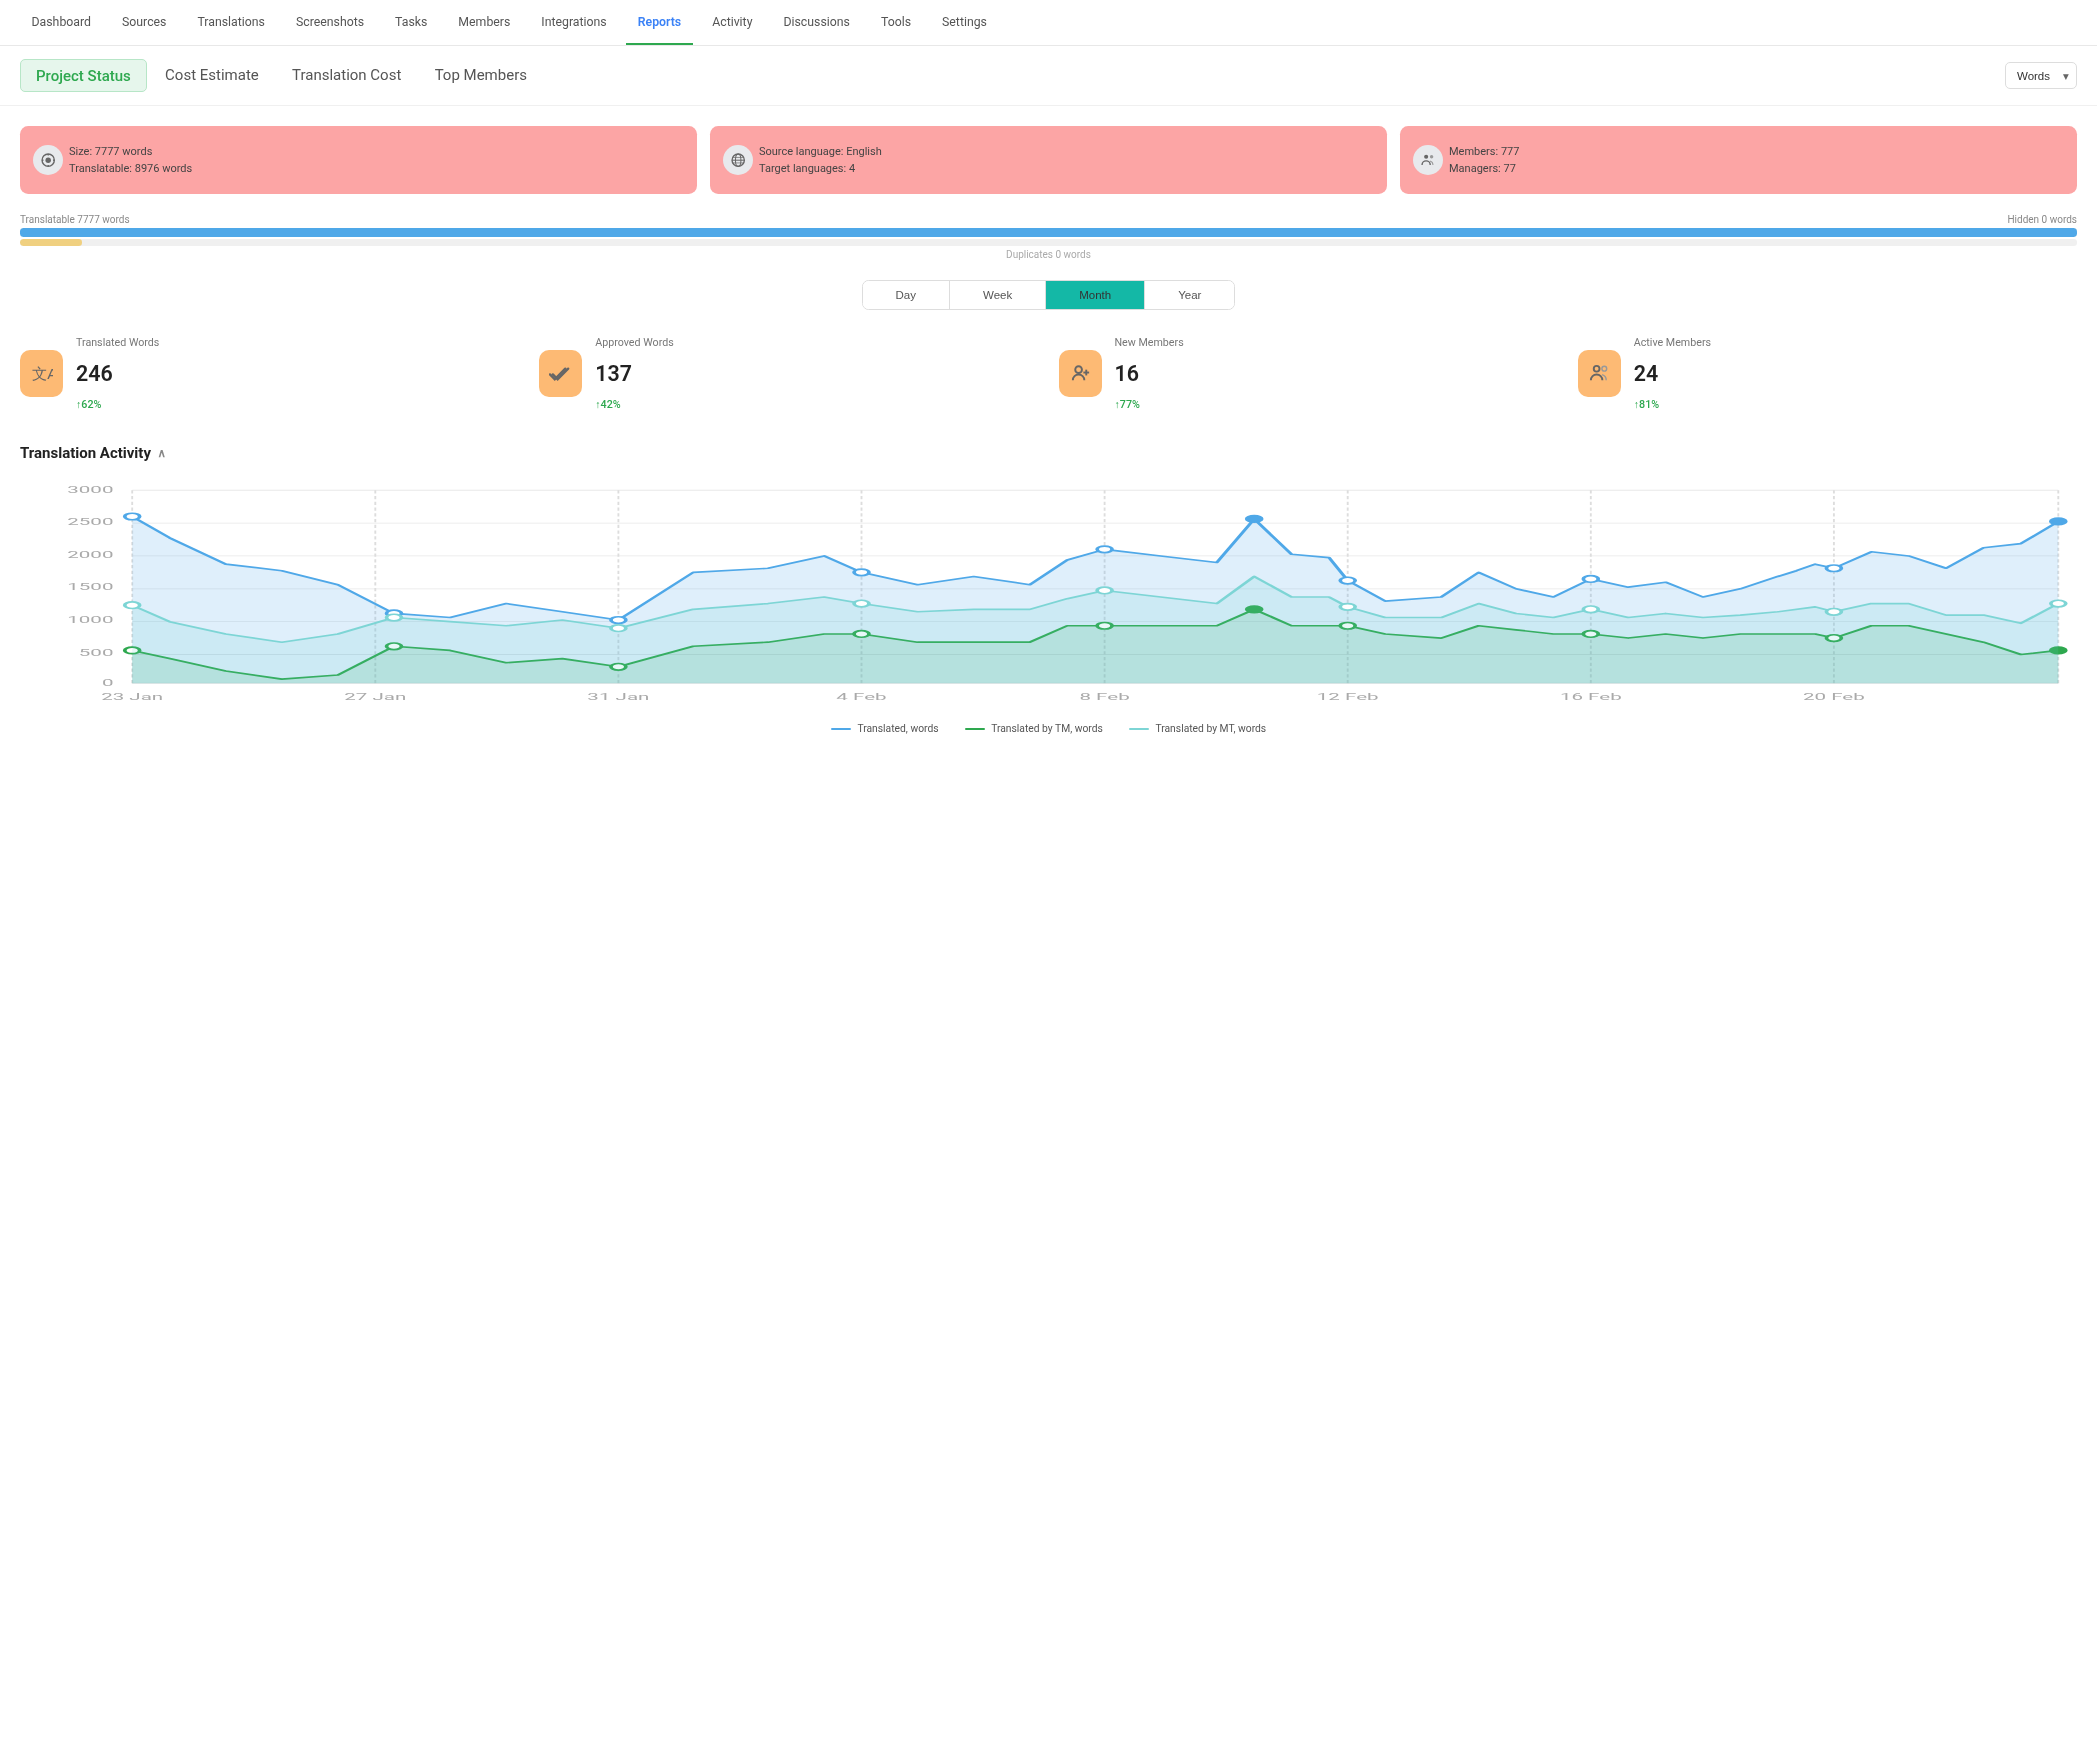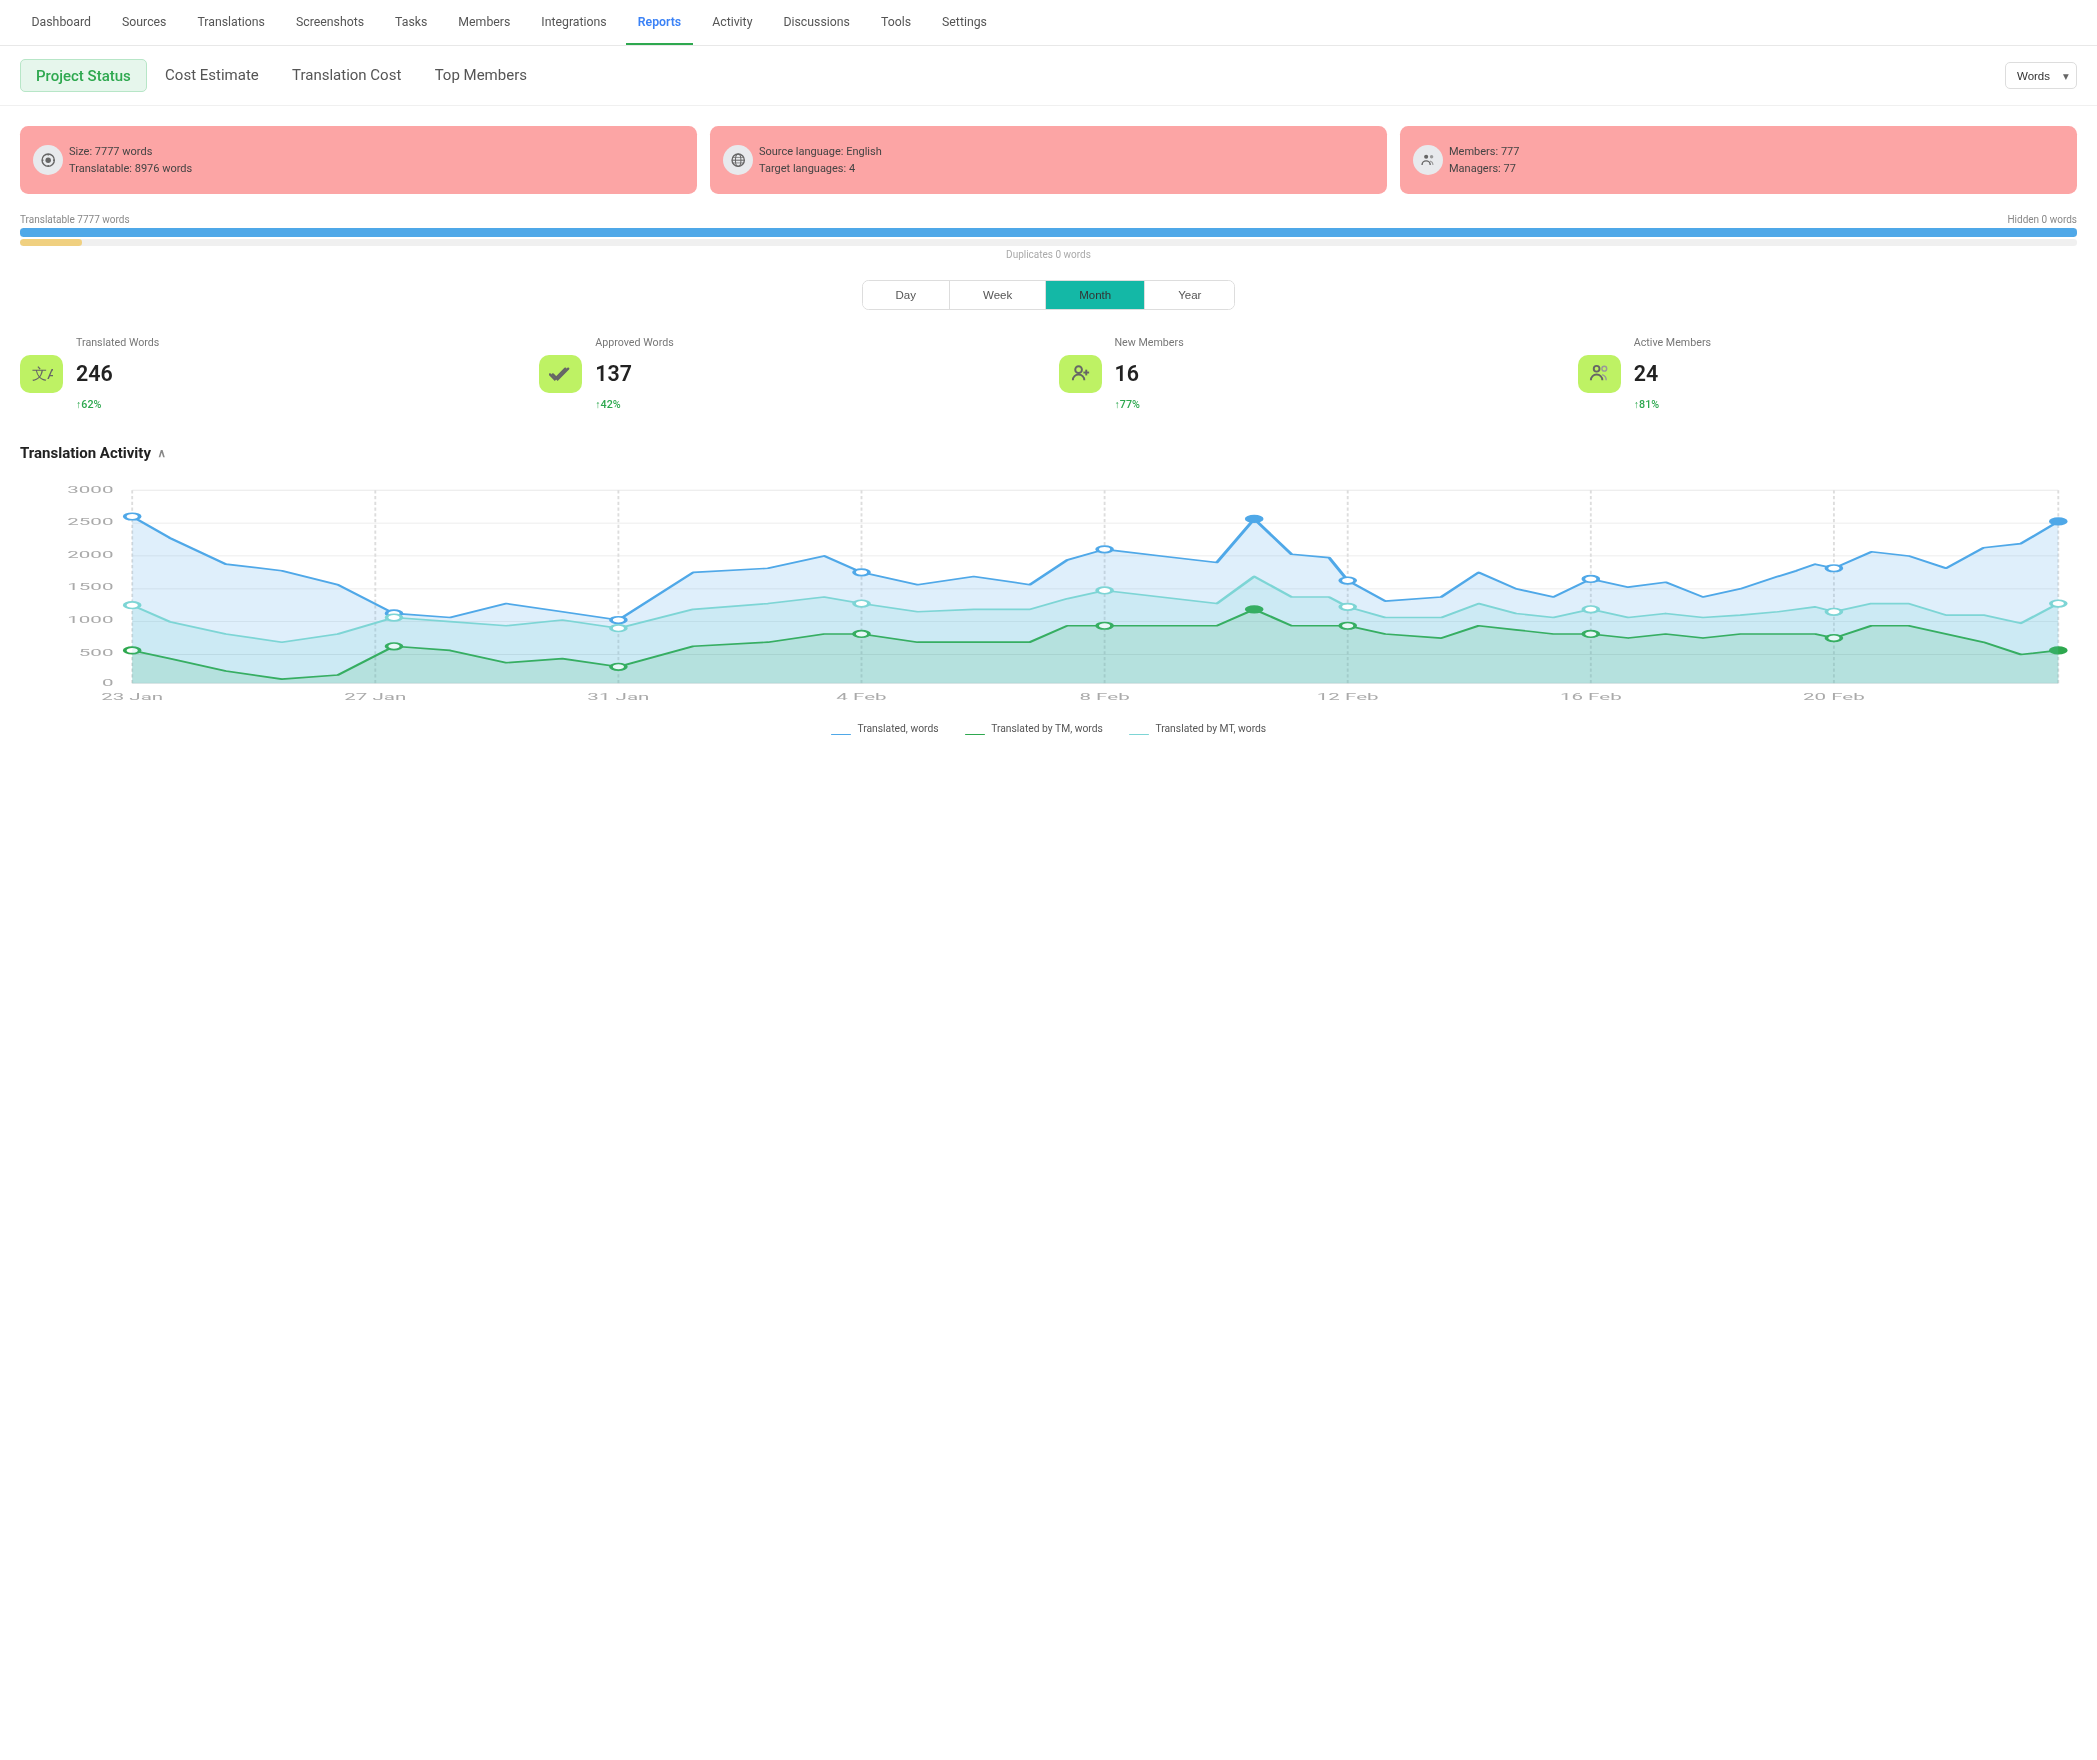--- a/index.html
+++ b/index.html
@@ -41,37 +41,37 @@
     
     .period-selector { display: flex; justify-content: center; margin: 20px 0 26px; }
     .period-btn-group { display: flex; border: 0.8px solid #ddd; border-radius: 6.6px; overflow: hidden; align-items: flex-end; }
     .period-btn { padding: 8.2px 33px; background: #fff; border: none; border-right: 0.8px solid #ddd; cursor: pointer; font-size: 11.5px; color: #555; }
     .period-btn:last-child { border-right: none; }
     .period-btn.active { background: #14b8a6; font-weight: 500; color: #333; }
 
     
     .stat-cards { display: flex; gap: 20px; margin-bottom: 33px; }
     .stat-card { flex: 1; display: flex; align-items: center; gap: 13px; }
-    .stat-icon { width: 43px; height: 38px; border-radius: 10px; background: #bef264; display: flex; align-items: center; justify-content: center; flex-shrink: 0; }
+    .stat-icon { width: 43px; height: 47px; border-radius: 10px; background: #fdba74; display: flex; align-items: center; justify-content: center; flex-shrink: 0; }
     .stat-icon svg { width: 23px; height: 23px; fill: #666; }
     .stat-info { display: flex; flex-direction: column; gap: 12px; }
     .stat-label { font-size: 10.7px; color: #777; }
     .stat-value { font-size: 21.4px; font-weight: 600; color: #222; }
     .stat-change { font-size: 10.7px; color: #2ea84f; font-weight: 500; }
 
     
     .chart-section { margin-top: 6.6px; }
     .chart-title { font-size: 15px; font-weight: 700; color: #222; margin-bottom: 20px; display: flex; align-items: center; gap: 6.6px; }
     .chart-title .chevron { font-size: 11.5px; color: #888; }
     .chart-container { position: relative; width: 100%; height: 230px; }
     .chart-svg { width: 100%; height: 100%; }
 
     
     .chart-legend { display: flex; justify-content: center; gap: 26px; margin-top: 10px; }
-    .legend-item { display: flex; align-items: flex-end; gap: 6.6px; font-size: 10.3px; color: #555; }
+    .legend-item { display: flex; align-items: center; gap: 6.6px; font-size: 10.3px; color: #555; }
     .legend-line { width: 20px; height: 1.6px; border-radius: 1.6px; }
   </style>
 </head>
 <body>
 
 <nav class="nav">
   <a class="nav-item">Dashboard</a>
   <a class="nav-item">Sources</a>
   <a class="nav-item">Translations</a>
   <a class="nav-item">Screenshots</a>

